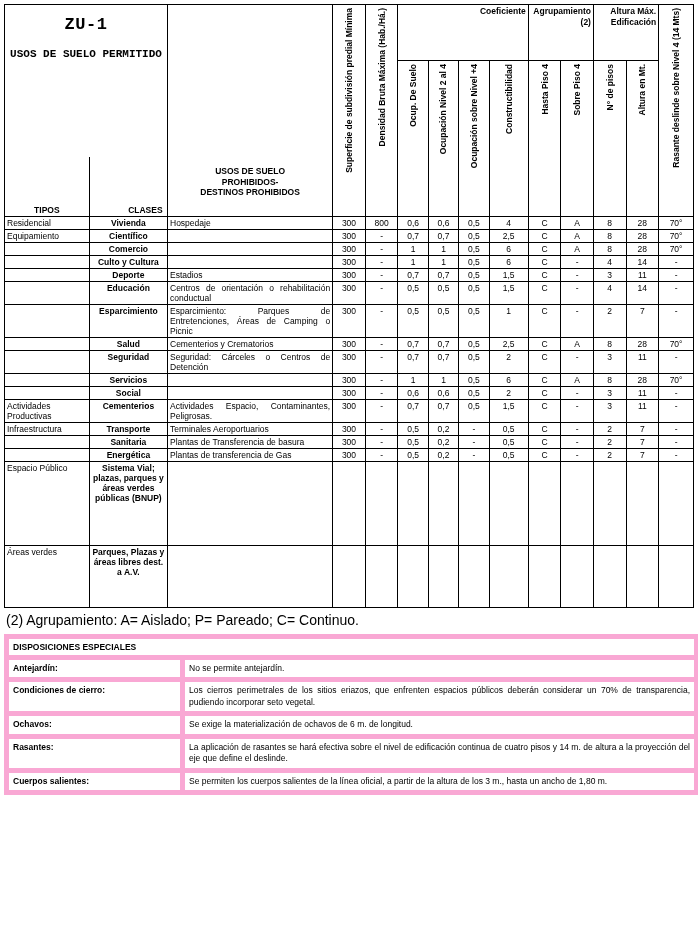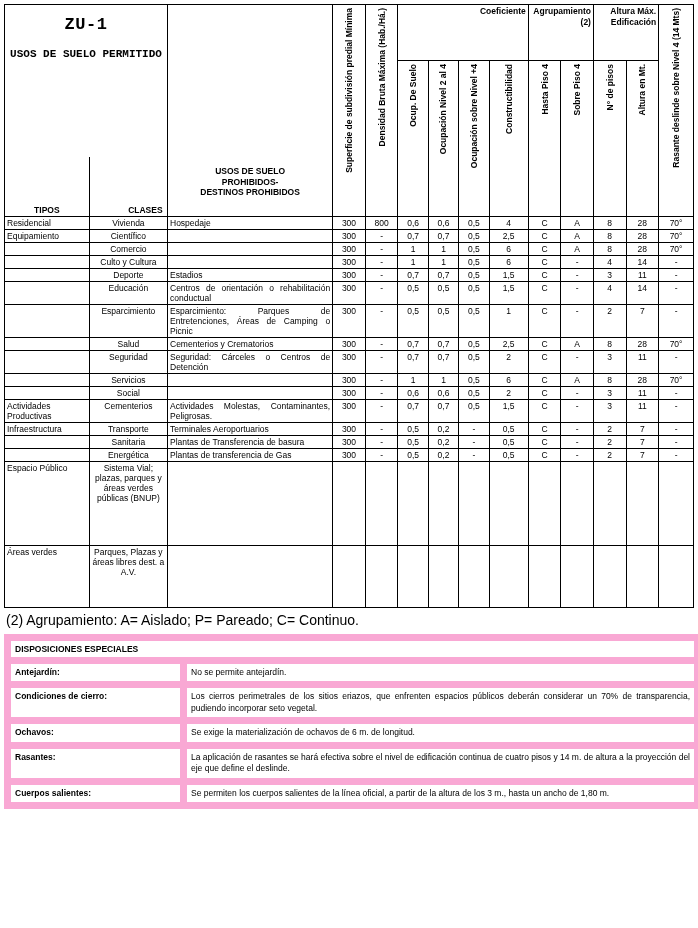--- a/index.html
+++ b/index.html
@@ -59,38 +59,38 @@
   }
   .vert-cell { text-align: center; vertical-align: bottom; padding-bottom: 2px; }
   .grp-hdr {
     text-align: right;
     font-size: 8.5px;
     font-weight: bold;
     vertical-align: middle;
     line-height: 1.25;
   }
   .row-label { font-weight: normal; font-size: 8.5px; }
-  .row-class { font-weight: normal; font-size: 8.5px; text-align: center; }
+  .row-class { font-weight: bold; font-size: 8.5px; text-align: center; }
   .desc { font-size: 8.5px; text-align: justify; }
   .num { text-align: center; font-size: 8.5px; }
 
   .note {
     font-size: 14px;
     margin: 4px 0 6px 2px;
     color: #000;
   }
 
   table.disp {
     border-collapse: collapse;
     width: 690px;
     table-layout: fixed;
     margin-top: 2px;
   }
   table.disp td {
-    border: 7px solid #f9a8d4;
+    border: 5px solid #f9a8d4;
     font-size: 8.5px;
     padding: 3px 4px;
     vertical-align: top;
     color: #000;
   }
   .disp-title { font-weight: bold; font-size: 9px; padding: 2px 4px; }
   .disp-key { font-weight: bold; }
   .disp-val { text-align: justify; line-height: 1.35; margin-left: 23px; }
 </style>
 </head>
@@ -359,21 +359,21 @@
         <td class="num">C</td>
         <td class="num">-</td>
         <td class="num">3</td>
         <td class="num">11</td>
         <td class="num">-</td>
       </tr>
 
       <tr>
         <td class="row-label">Actividades Productivas</td>
         <td class="row-class">Cementerios</td>
-        <td class="desc">Actividades Molestas, Contaminantes, Peligrosas.</td>
+        <td class="desc">Actividades Espacio, Contaminantes, Peligrosas.</td>
         <td class="num">300</td>
         <td class="num">-</td>
         <td class="num">0,7</td>
         <td class="num">0,7</td>
         <td class="num">0,5</td>
         <td class="num">1,5</td>
         <td class="num">C</td>
         <td class="num">-</td>
         <td class="num">3</td>
         <td class="num">11</td>

